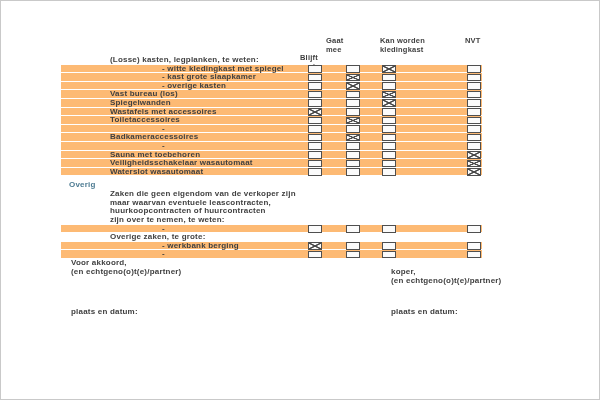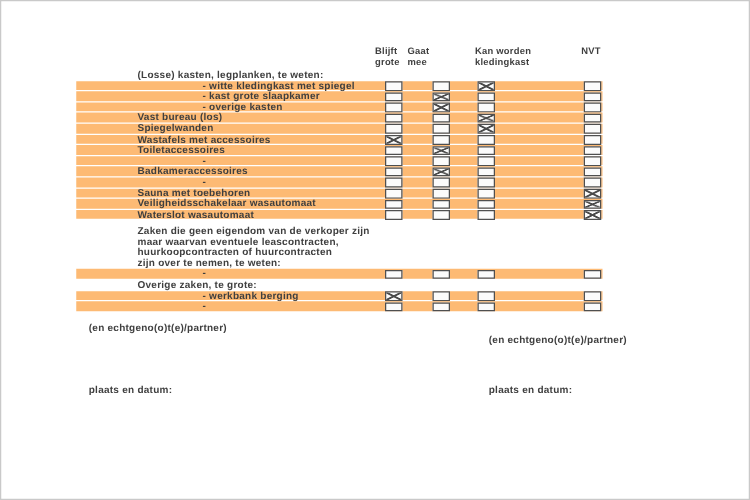--- a/index.html
+++ b/index.html
@@ -37,21 +37,21 @@
   .sig-right{left:390px;top:266px;}
   .sig-place-left{left:70px;top:306px;}
   .sig-place-right{left:390px;top:306px;}
 </style>
 </head>
 <body>
 
 <div class="page">
 
   <div class="hdr" id="colHeaders">
-      <div class="col" style="left: 239px;">
+      <div class="col" style="left: 239px; margin-top: 17px;">
         <div>Blijft</div>
         <div>grote</div>
       </div>
       <div class="col" style="left: 265px;">
         <div>Gaat</div>
         <div>mee</div>
       </div>
       <div class="col" style="left: 319px;">
         <div>Kan worden</div>
         <div>kledingkast</div>
@@ -153,20 +153,21 @@
       <div class="row shaded">
         <span class="rowlabel">Waterslot wasautomaat</span>
         <span class="cb" style="left: 247px;"></span>
         <span class="cb" style="left: 285px;"></span>
         <span class="cb" style="left: 321px;"></span>
         <span class="cb checked" style="left: 406px;"></span>
       </div>
     </div>
 
   <div class="overig">
+    <div class="overig-heading">Overig</div>
     <div id="overigRows">
         <div class="row">
           <span class="rowlabel">Zaken die geen eigendom van de verkoper zijn</span>
         </div>
         <div class="row">
           <span class="rowlabel">maar waarvan eventuele leascontracten,</span>
         </div>
         <div class="row">
           <span class="rowlabel">huurkoopcontracten of huurcontracten</span>
         </div>
@@ -194,21 +195,23 @@
           <span class="rowlabel ind">-</span>
           <span class="cb" style="left: 247px;"></span>
           <span class="cb" style="left: 285px;"></span>
           <span class="cb" style="left: 321px;"></span>
           <span class="cb" style="left: 406px;"></span>
         </div>
       </div>
   </div>
 
   <div class="sigline sig-left">
+    <div>Voor akkoord,</div>
     <div>(en echtgeno(o)t(e)/partner)</div>
   </div>
   <div class="sigline sig-right">
+    <div>koper,</div>
     <div>(en echtgeno(o)t(e)/partner)</div>
   </div>
   <div class="sigline sig-place-left">plaats en datum:</div>
   <div class="sigline sig-place-right">plaats en datum:</div>
 
 </div>
 
 </body></html>

